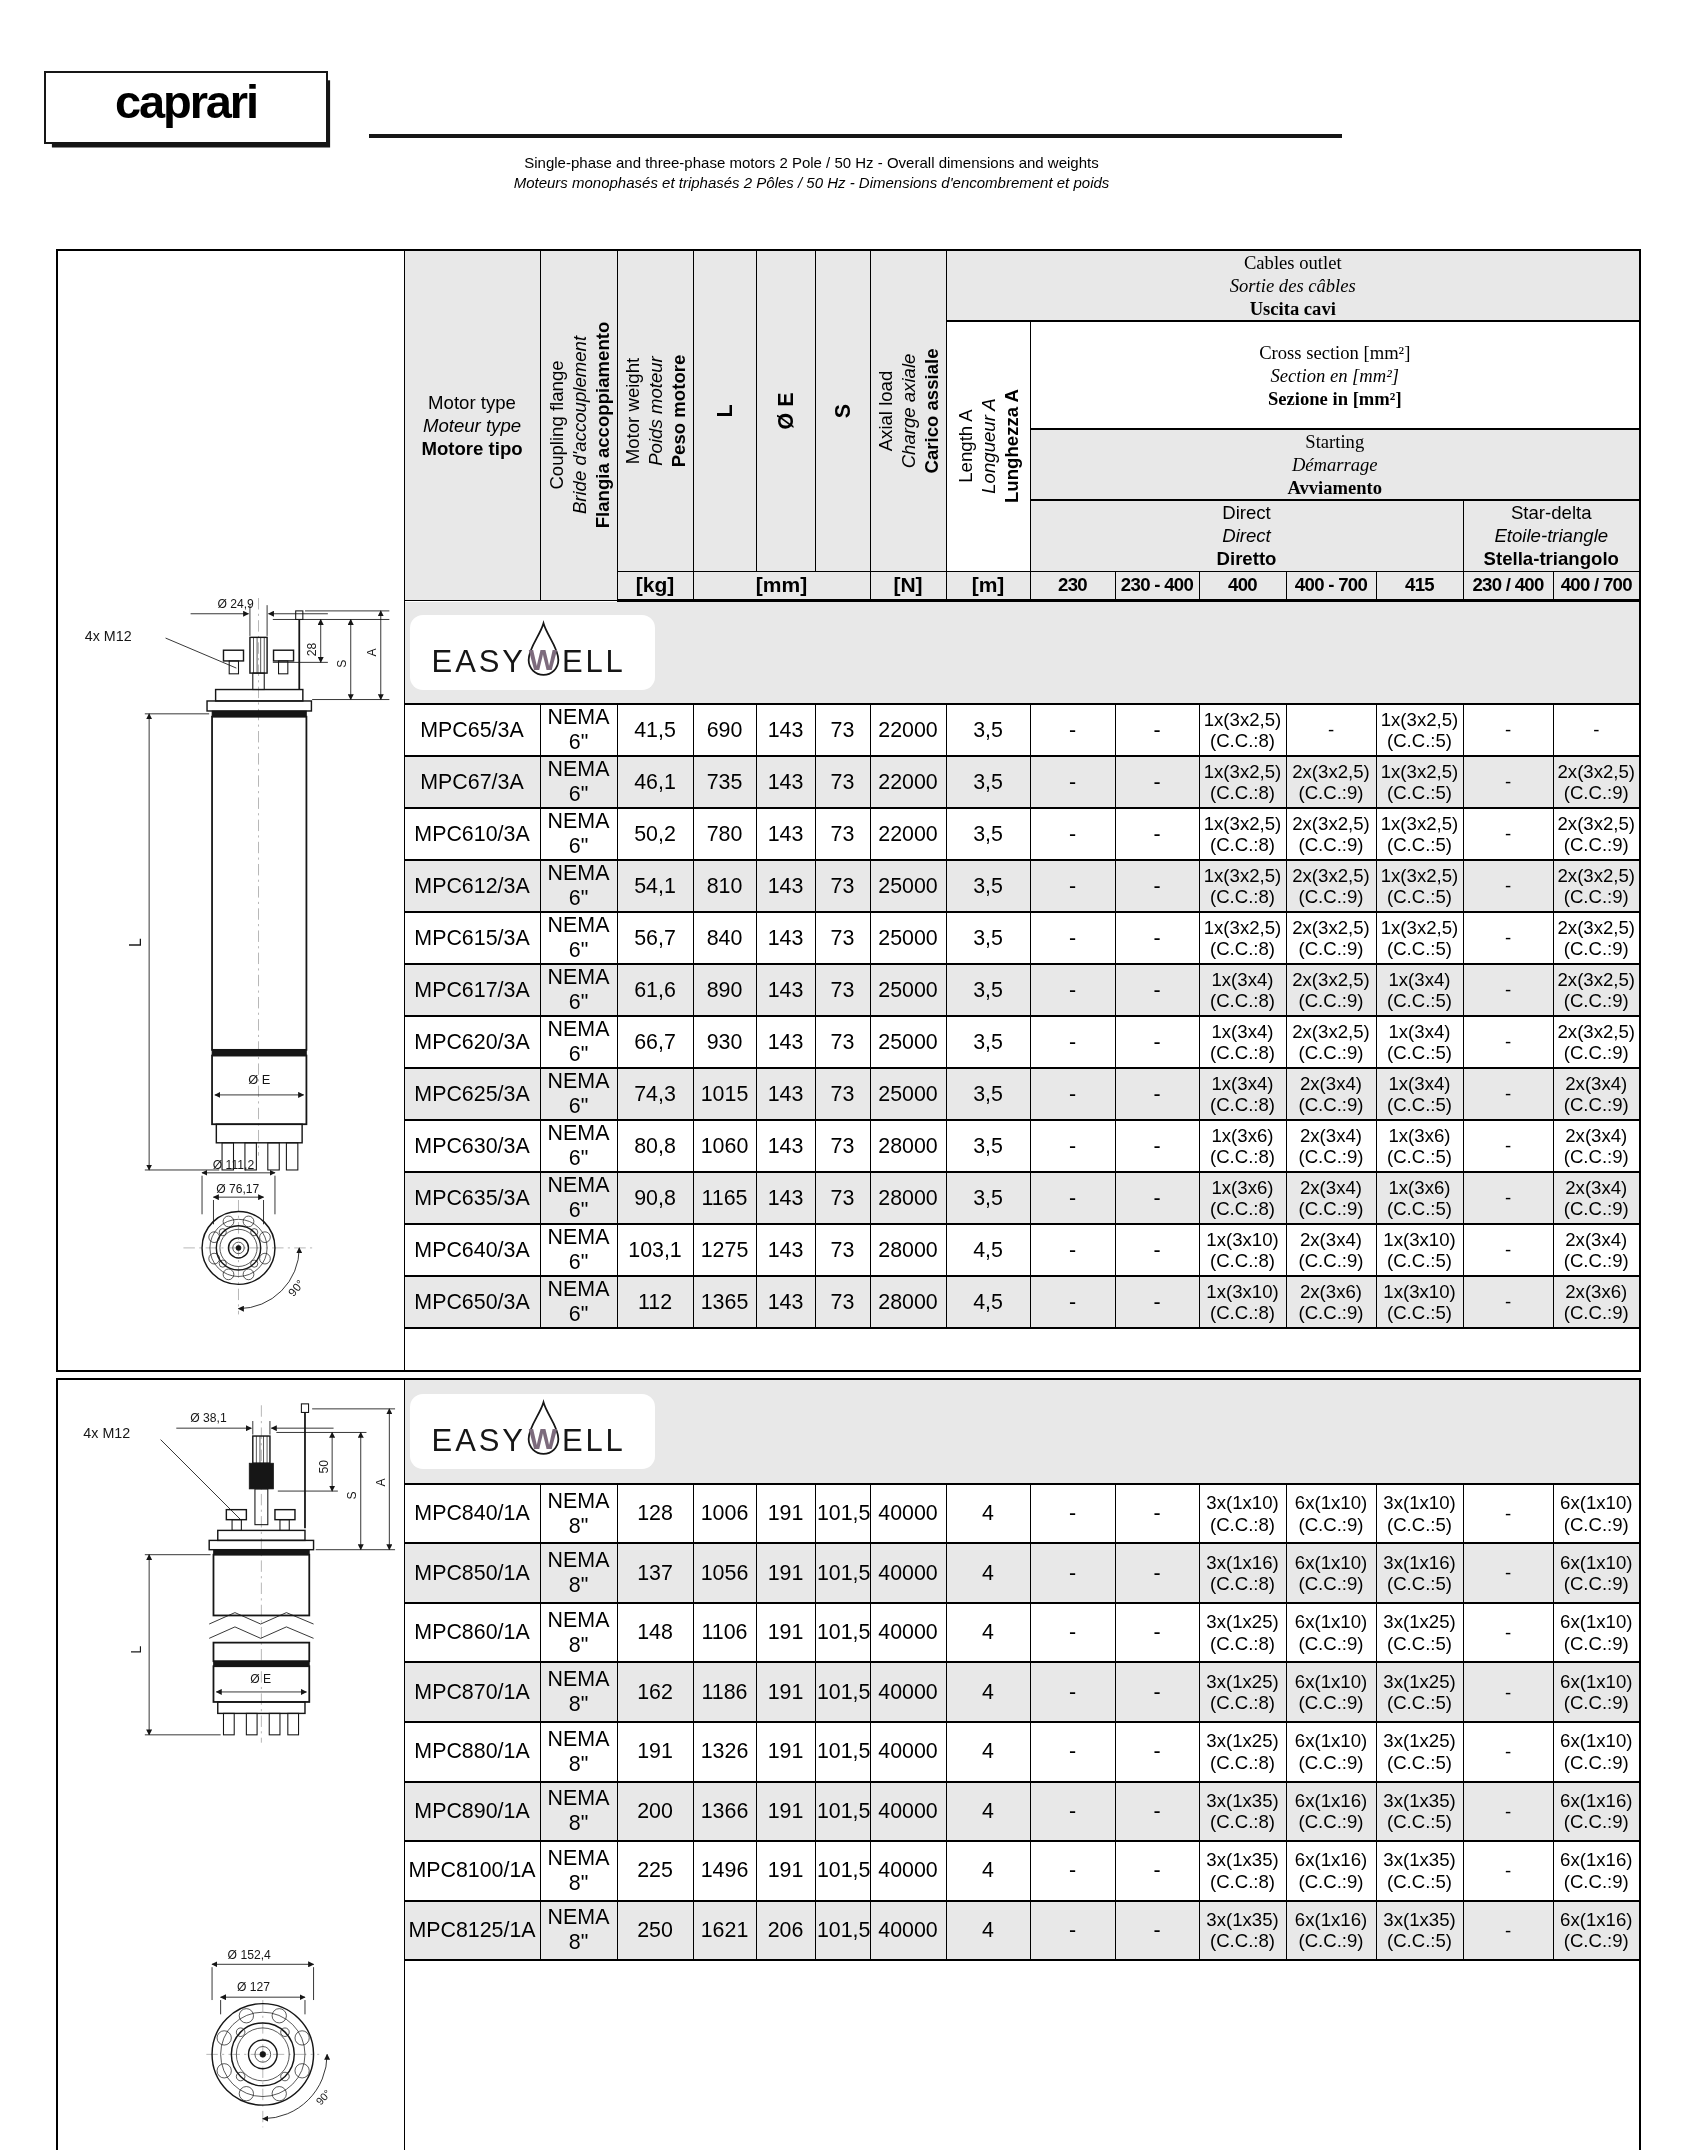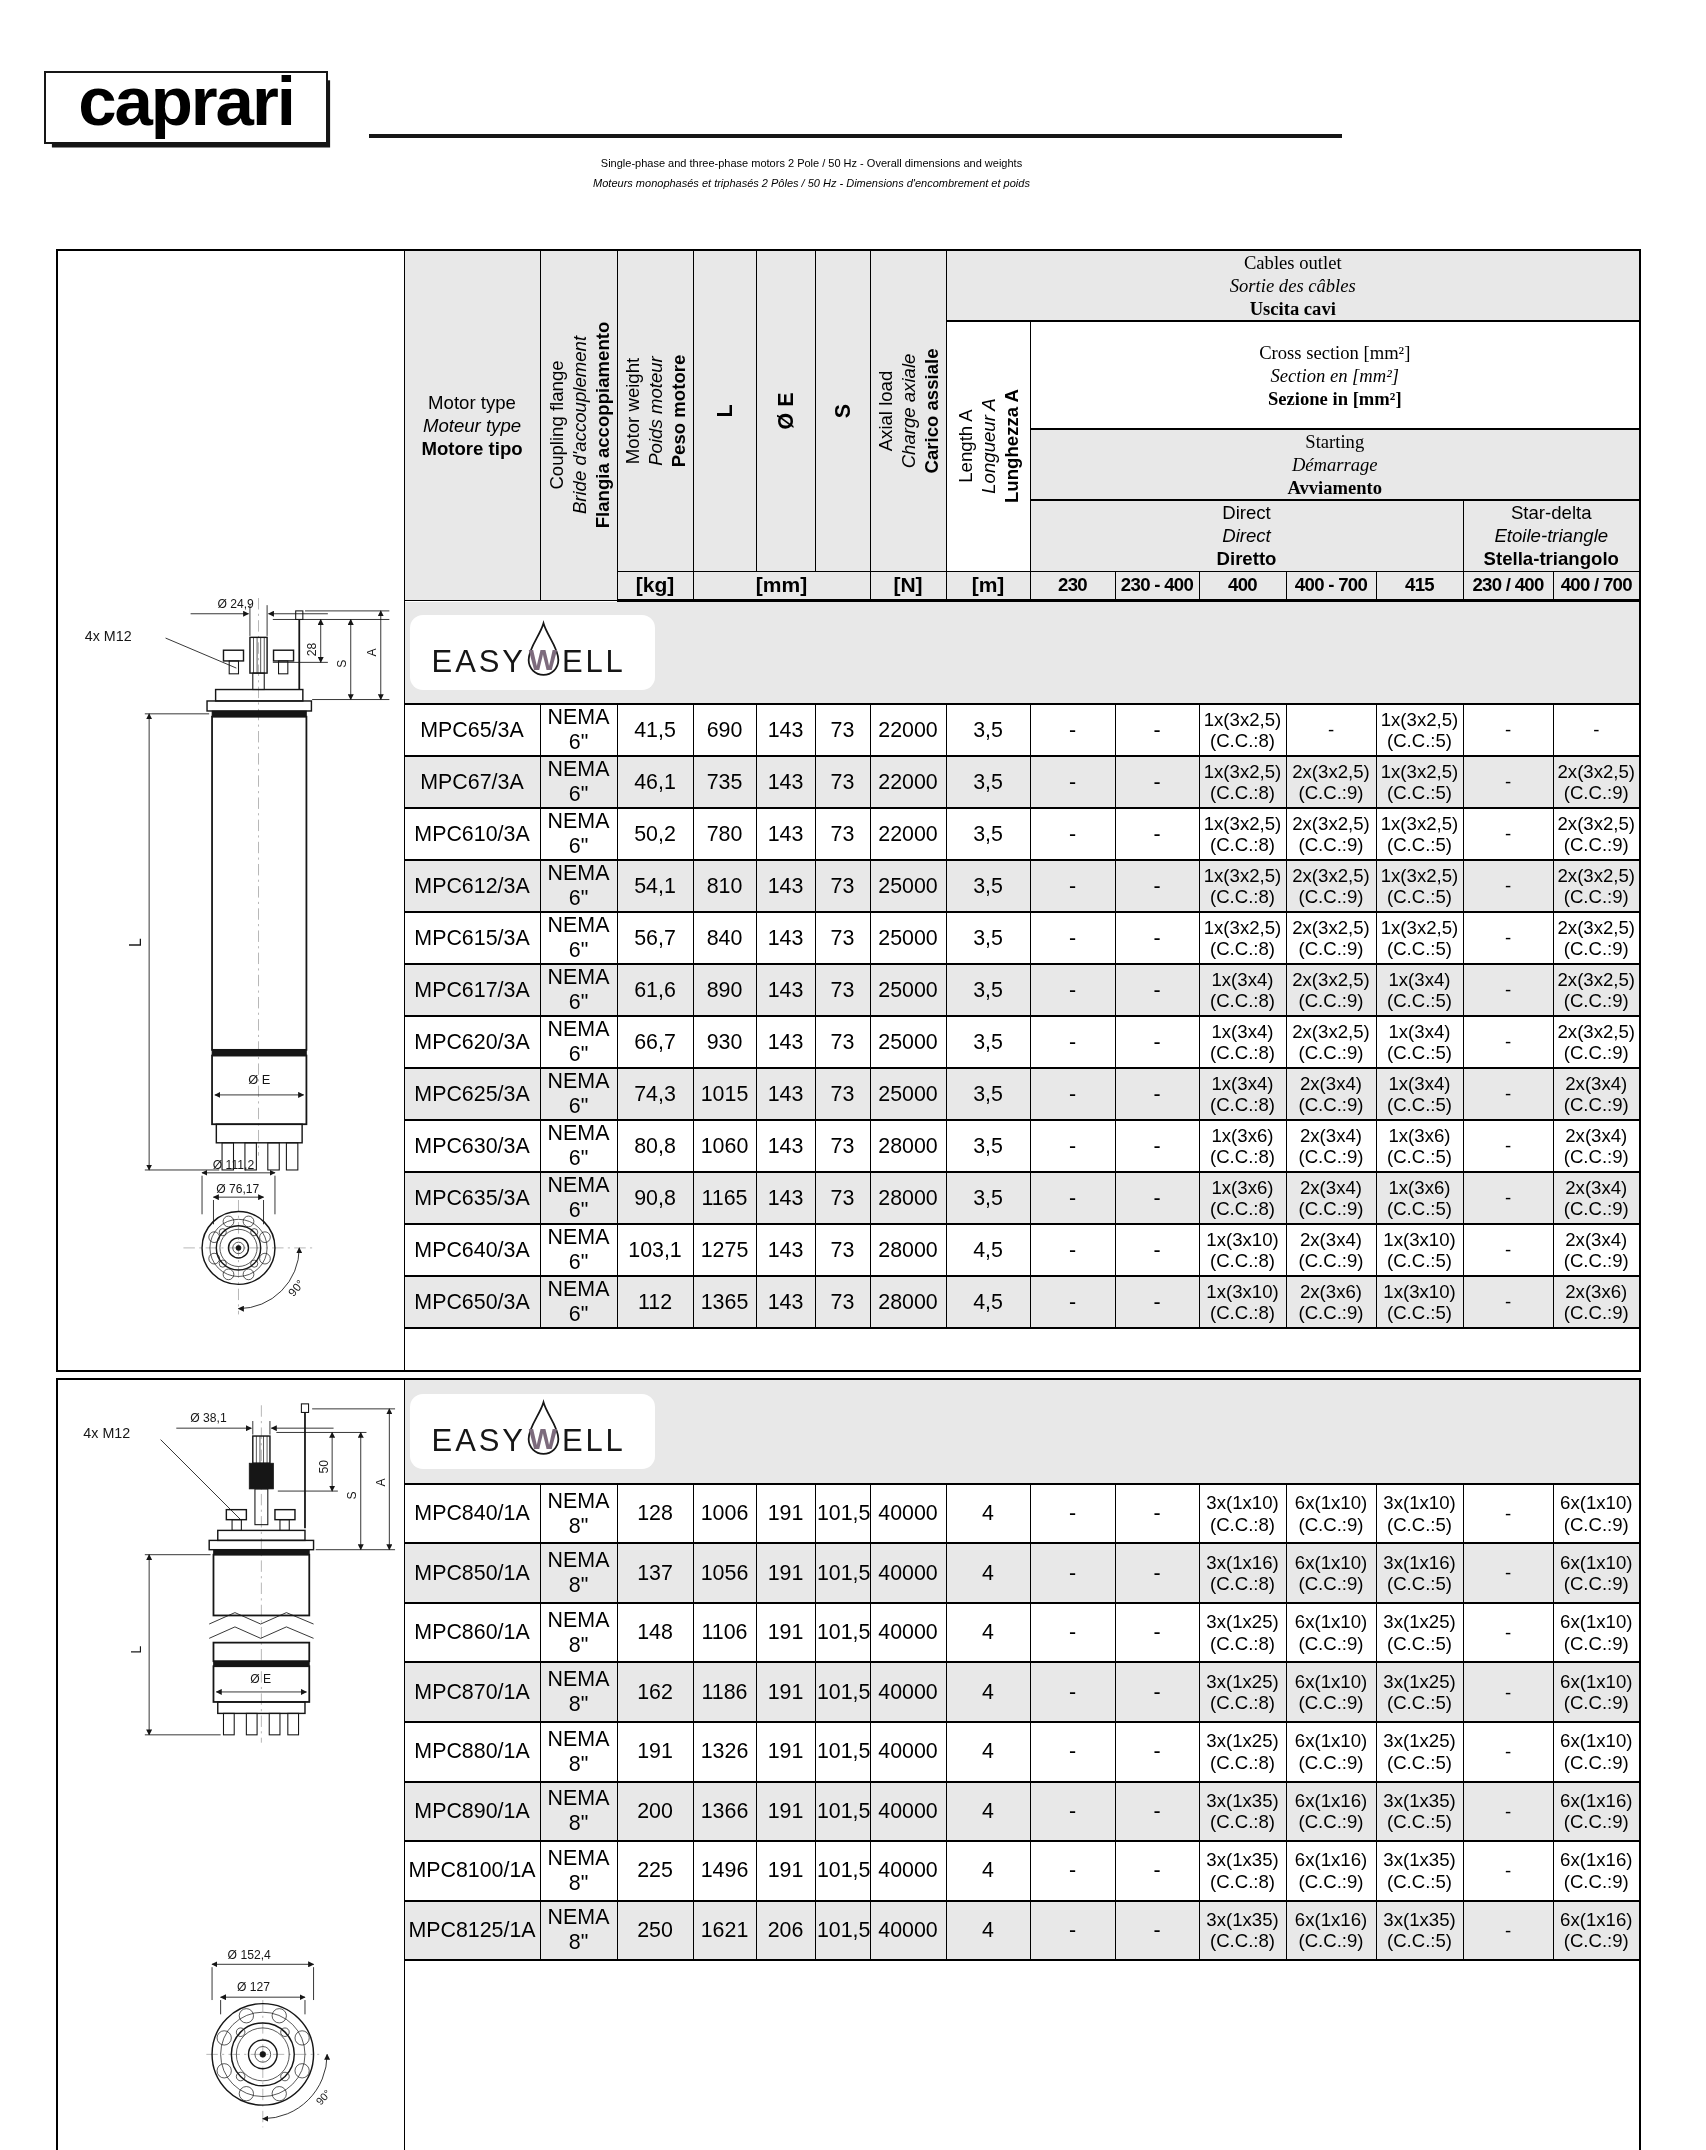--- a/index.html
+++ b/index.html
@@ -3,24 +3,24 @@
 <meta charset="utf-8">
 <style>
   html,body { margin:0; padding:0; background:#fff; }
   body { width:1707px; height:2151px; position:relative; font-family:"Liberation Sans",sans-serif; color:#000; }
 
   
   .page-header { position:relative; height:249px; }
   .logo-box { position:absolute; left:44px; top:71px; width:280px; height:69px;
       border:2.9px solid #161616; box-shadow:5px 6.4px 0 -2.9px #161616;
       display:flex; align-items:center; justify-content:center; background:#fff; }
-  .logo-box .brand { font-size:69px; font-weight:700; letter-spacing:-2.1px; line-height:1; margin-top:-11.4px; }
+  .logo-box .brand { font-size:47px; font-weight:700; letter-spacing:-2.1px; line-height:1; margin-top:-11.4px; }
   .page-code { position:absolute; top:24px; right:39px; font-size:79px; font-weight:700; }
   .h-rule { position:absolute; left:369px; top:134px; width:973px; height:4.3px; background:#161616; }
-  .titles { position:absolute; top:153px; left:43px; width:1537px; text-align:center; font-size:11px; line-height:20px; }
+  .titles { position:absolute; top:153px; left:43px; width:1537px; text-align:center; font-size:15px; line-height:20px; }
   .titles .fr { font-style:italic; }
   .titles .it { font-weight:700; }
 
   
   table.main { border-collapse:collapse; table-layout:fixed; width:1585px; margin-left:56px;
       border:2.9px solid #000; background:#fff; }
   table.t2 { margin-top:6.4px; }
   td { border:1.4px solid #000; padding:0 1.4px; text-align:center; vertical-align:middle;
       font-size:21.4px; overflow:hidden; }
   .gray { background:#e8e8e8; }

